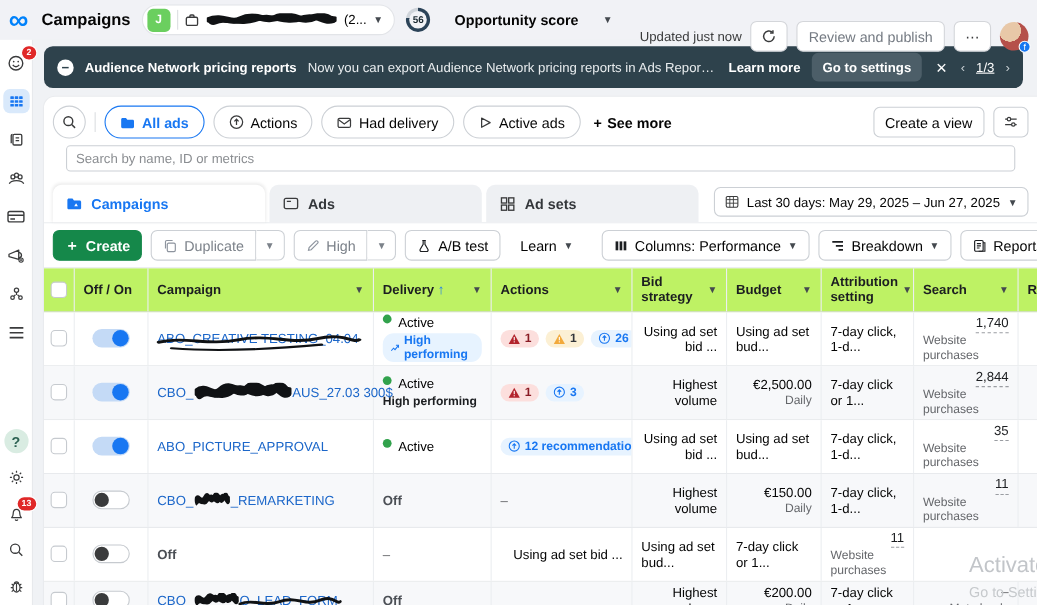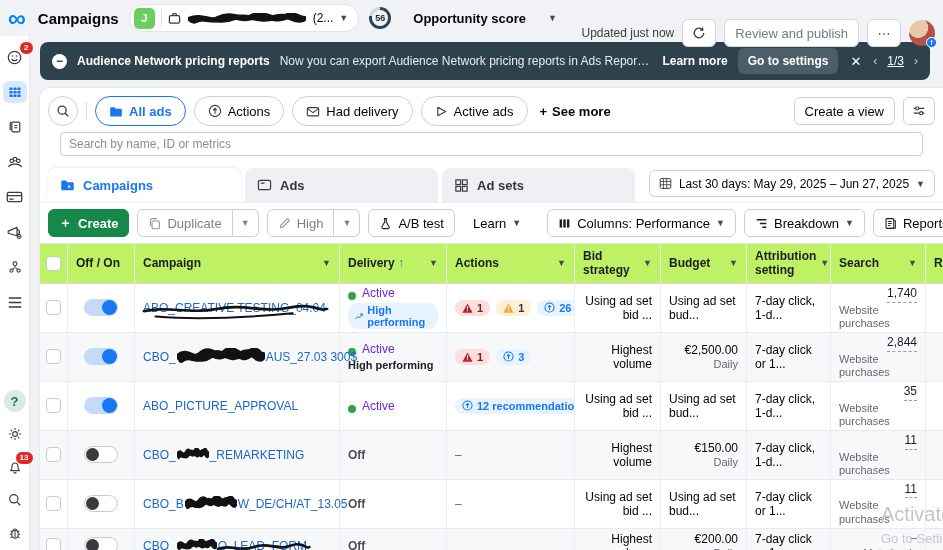--- a/index.html
+++ b/index.html
@@ -97,21 +97,21 @@
   .toggle.on { background:#c4daf6; }
   .toggle.on .knob { position:absolute; right:1px; top:1px; width:15px; height:15px; background:#1877f2; border-radius:50%; }
   .toggle.off { background:#fff; border:1px solid #c6cacf; }
   .toggle.off .knob { position:absolute; left:1px; top:1px; width:13px; height:13px; background:#3a3b3c; border-radius:50%; }
   .col-name { overflow:visible; position:relative; white-space:nowrap; }
   .camp-link { color:#1b66c9; cursor:pointer; text-decoration:none; display:inline-flex; align-items:center; white-space:nowrap;text-align:right; }
   .camp-link .t { position:relative; }
   .scribble { display:inline-block; vertical-align:middle; margin:0 1px; z-index:2; position:relative; }
   .strike-svg { position:absolute; left:-2px; top:-2px; width:calc(100% + 6px); height:calc(100% + 8px); pointer-events:none; }
   .dot { width:8px; height:8px; border-radius:50%; background:#31a24c; display:inline-block; margin-right:6px; flex:0 0 auto; }
-  .delivery-status { display:flex; align-items:flex-end; font-size:12px; color:#6d28d9; }
+  .delivery-status { display:flex; align-items:flex-start; font-size:12px; color:#000000; }
   .off-txt { color:#4b4f55;font-weight:bold; }
   .hp-pill { display:inline-flex; align-items:center; gap:4px; background:#e7f3ff; color:#1877f2; font-size:11px; font-weight:bold; border-radius:10px; padding:1px 7px; margin-top:1px; }
   .hp-text { font-size:11px; font-weight:bold; color:#1c1e21; margin-top:1px; }
   .chips { display:flex; gap:6px; align-items:center; flex-wrap:nowrap; }
   .chip { display:inline-flex; align-items:center; gap:4px; border-radius:10px; padding:2px 7px; font-size:11px; font-weight:bold; white-space:nowrap; }
   .chip.error { background:#fcdfdd; color:#8a1b24; }
   .chip.warn { background:#fcf0d4; color:#33363a; }
   .chip.rec { background:#e7f3ff; color:#1877f2; }
   .dash { color:#65676b; }
   .sub { font-size:11px; color:#65676b; line-height:1.2; }
@@ -690,30 +690,20 @@
   </div>
           <div class="tr">
     <div class="td c">
               <span class="checkbox"></span>
             </div>
     <div class="td c">
               <span class="toggle off">
                 <span class="knob"></span>
               </span>
             </div>
-    <div class="td col-name">
-              <a class="camp-link">
-                <span class="t">CBO_B</span>
-                <svg width="52" height="15" viewBox="0 0 100 20" preserveAspectRatio="none" class="scribble">
-                  <path d="M3 10C12 2 18 18 28 8S45 16 55 6 72 17 82 7 94 14 97 9" fill="none" stroke="#101214" stroke-width="9" stroke-linecap="round"></path>
-                  <path d="M5 14C15 5 25 19 38 9S60 18 72 8 90 16 96 12" fill="none" stroke="#101214" stroke-width="7" stroke-linecap="round"></path>
-                </svg>
-                <span class="t">W_DE/CH/AT_13.05</span>
-              </a>
-            </div>
     <div class="td stack-l col-delivery">
               <span class="off-txt">Off</span>
             </div>
     <div class="td col-actions">
               <span class="dash">–</span>
             </div>
     <div class="td r col-bid">Using ad set bid ...</div>
     <div class="td stack col-budget">
               <div>Using ad set bud...</div>
             </div>

